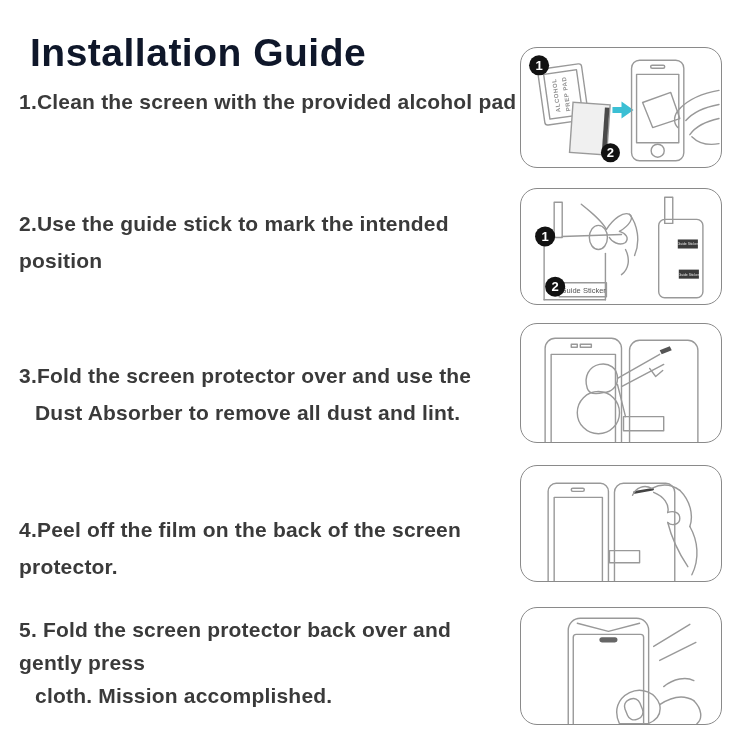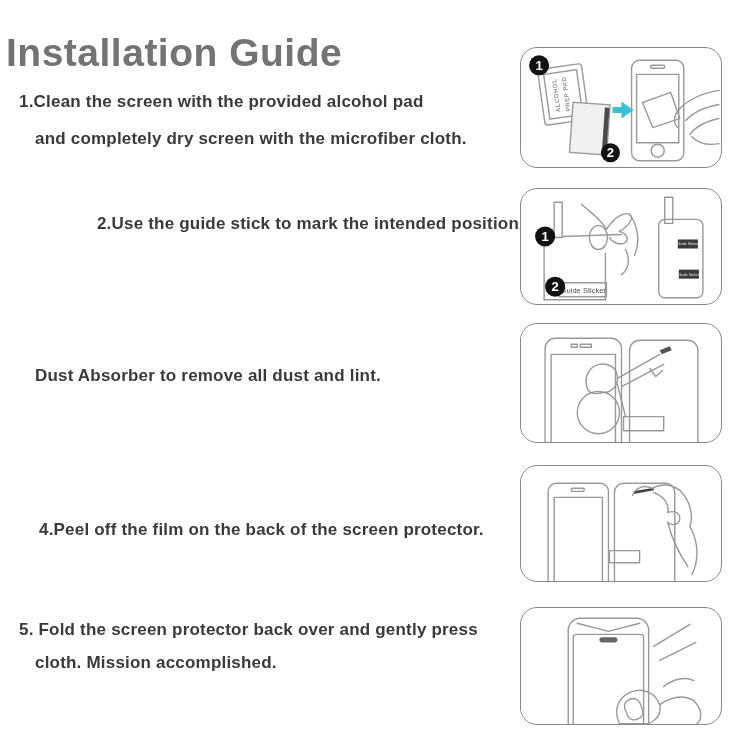--- a/index.html
+++ b/index.html
@@ -2,33 +2,33 @@
 <html><head>
 <meta charset="utf-8">
 <style>
   html,body{margin:0;padding:0;}
   body{
     width:740px;height:740px;position:relative;overflow:hidden;
     background:#ffffff;
     font-family:"Liberation Sans",sans-serif;
   }
   .page-title{
-    position:absolute;left:6px;top:5px;
-    font-size:39px;font-weight:bold;color:#737373;letter-spacing:0.5px;
+    position:absolute;left:30px;top:5px;
+    font-size:39px;font-weight:bold;color:#0f172a;letter-spacing:0.5px;
   }
   .step{
     position:absolute;left:19px;width:500px;
-    font-size:17px;font-weight:bold;color:#3a3a3a;
+    font-size:21px;font-weight:bold;color:#3a3a3a;
     line-height:37px;letter-spacing:0.2px;
   }
   .step .line2{margin-left:16px;}
   #step1{top:83px;}
-  #step2{top:205px;text-align:right;}
+  #step2{top:205px;}
   #step3{top:357px;}
-  #step4{top:511px;margin-left:20px;}
+  #step4{top:511px;}
   #step5{top:613px;line-height:33px;}
   .panel{
     position:absolute;left:520px;width:202px;
     border:1.6px solid #8a8a8a;border-radius:17px;
     box-sizing:border-box;background:#fff;
   }
   #panel1{top:47px;height:121px;}
   #panel2{top:188px;height:117px;}
   #panel3{top:323px;height:120px;}
   #panel4{top:465px;height:117px;}
@@ -42,28 +42,28 @@
   .band{fill:#3a3a3a;stroke:none;}
   .band-label{fill:#e8e8e8;font-size:3.4px;text-anchor:middle;font-family:"Liberation Sans",sans-serif;}
 </style>
 </head>
 <body>
 
 <h1 class="page-title">Installation Guide</h1>
 
 <div class="step" id="step1">
   <div class="line1"><span>1.</span><span>Clean the screen with the provided alcohol pad</span></div>
-  <div class="line2">and completely dry screen with the microfiber cloth.</div>
 </div>
 
 <div class="step" id="step2">
   <div class="line1"><span>2.</span><span>Use the guide stick to mark the intended position</span></div>
 </div>
 
 <div class="step" id="step3">
+  <div class="line1"><span>3.</span><span>Fold the screen protector over and use the</span></div>
   <div class="line2">Dust Absorber to remove all dust and lint.</div>
 </div>
 
 <div class="step" id="step4">
   <div class="line1"><span>4.</span><span>Peel off the film on the back of the screen protector.</span></div>
 </div>
 
 <div class="step" id="step5">
   <div class="line1"><span>5. </span><span>Fold the screen protector back over and gently press</span></div>
   <div class="line2">cloth. Mission accomplished.</div>

